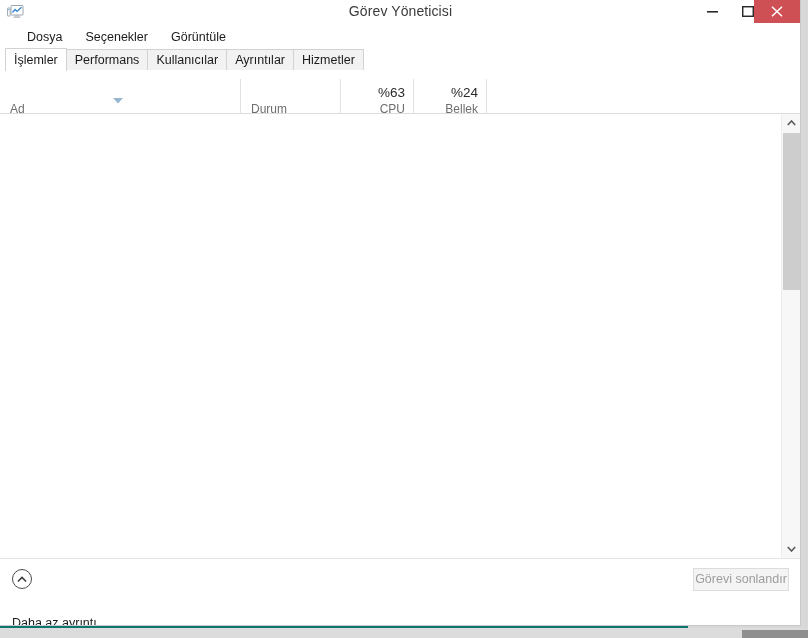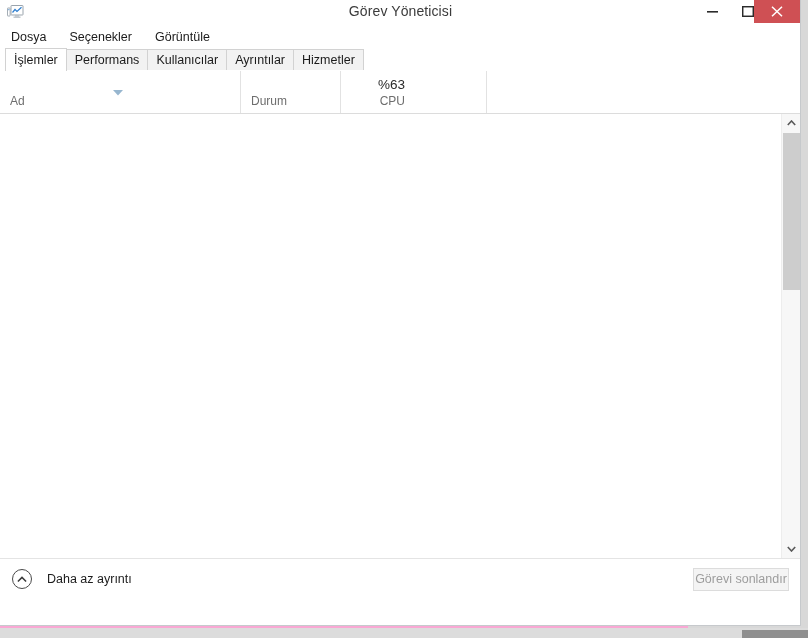--- a/index.html
+++ b/index.html
@@ -13,21 +13,21 @@
     overflow: hidden;
     font-family: "Liberation Sans", sans-serif;
     -webkit-font-smoothing: antialiased;
   }
 
   
   #desktop {
     position: relative;
     width: 688px;
     height: 638px;
-    background: #f9a8d4;
+    background: #0f766e;
   }
   #desktop-strip-dark {
     position: absolute;
     left: 742px;
     top: 630px;
     width: 66px;
     height: 8px;
     background: #8f8f8f;
   }
   #desktop-strip-light {
@@ -95,21 +95,21 @@
     right: 0px;
     width: 46px;
     background: #cf5054;
   }
   .wbtn svg { display: block; margin: 0 auto; }
 
   
   #menubar {
     height: 22px;
     background: #ffffff;
-    padding-left: 8px;
+    padding-left: 24px;
     display: flex;
     align-items: center;
     gap: 17px;
     font-size: 12.5px;
     color: #1b1b1b;
   }
   .menu-item { padding: 1px 3px; cursor: default; }
 
   
   #tabstrip {
@@ -160,21 +160,21 @@
 
   
   #colheader {
     position: relative;
     height: 42px;
     border-bottom: 1px solid #dcdcdc;
     background: #ffffff;
   }
   .col {
     position: absolute;
-    top: 0;
+    top: 8px;
     height: 42px;
     box-sizing: border-box;
     cursor: default;
   }
   .col + .col { border-left: 1px solid #e2e2e2; }
   .col .pct {
     position: absolute;
     top: 6px;
     right: 8px;
     font-size: 13.5px;
@@ -256,23 +256,23 @@
     position: relative;
     height: 45px;
     background: #ffffff;
     border-top: 1px solid #e4e4e4;
   }
   #fewer-details {
     position: absolute;
     left: 12px;
     top: 10px;
     display: flex;
-    align-items: center;
-    gap: 15px;
-    cursor: default;
+    gap: 27px;
+    cursor: default;
+    flex-direction: column;
   }
   #chevron-circle {
     width: 20px;
     height: 20px;
     border: 1px solid #4a4a4a;
     border-radius: 50%;
     position: relative;
     box-sizing: border-box;
   }
   #chevron-circle svg { position: absolute; left: 4px; top: 6px; }
@@ -371,20 +371,24 @@
 
         <div class="col left" id="col-status">
           <span class="lbl">Durum</span>
         </div>
 
         <div class="col right" id="col-cpu">
           <span class="pct">%63</span>
           <span class="lbl">CPU</span>
         </div>
 
+        <div class="col right" id="col-mem">
+          <span class="pct">%24</span>
+          <span class="lbl">Bellek</span>
+        </div>
 
         <div class="col" id="col-blank"></div>
       </div>
 
       <div id="listarea">
         <div id="listbody"></div>
 
         <div id="scrollbar">
           <div class="sb-arrow" id="sb-up">
             <svg width="9" height="6" viewBox="0 0 9 6">

